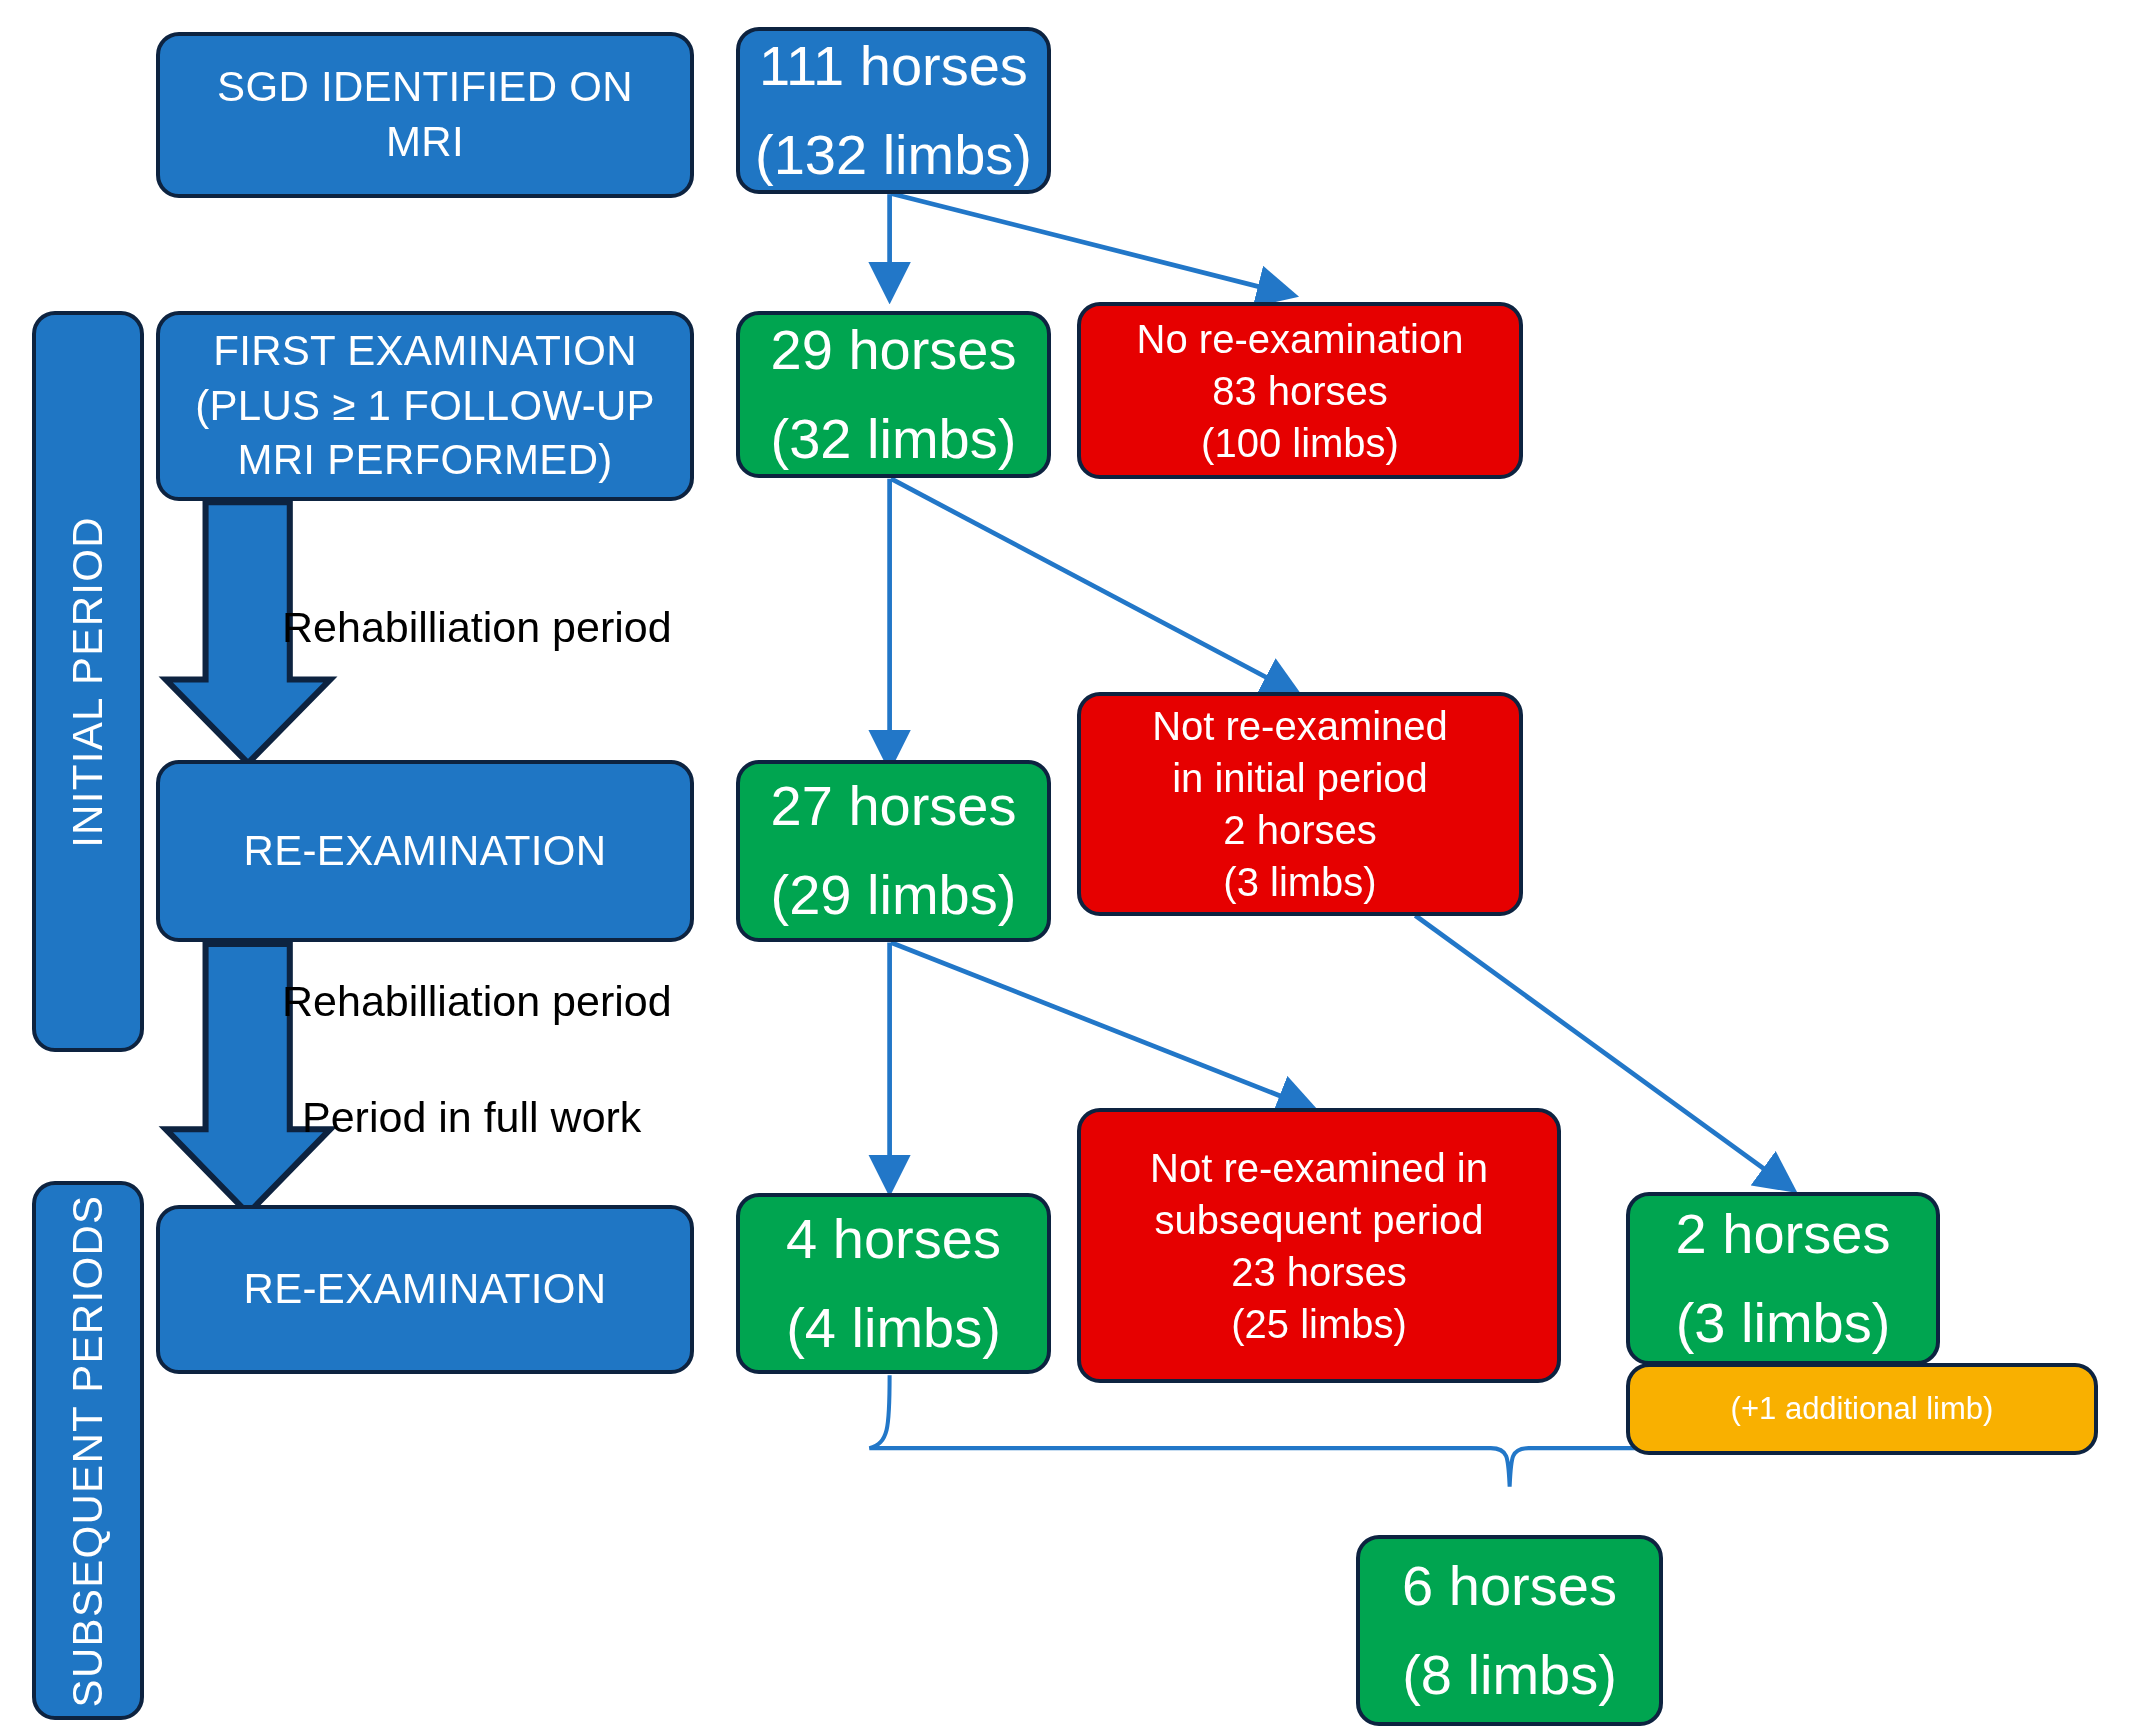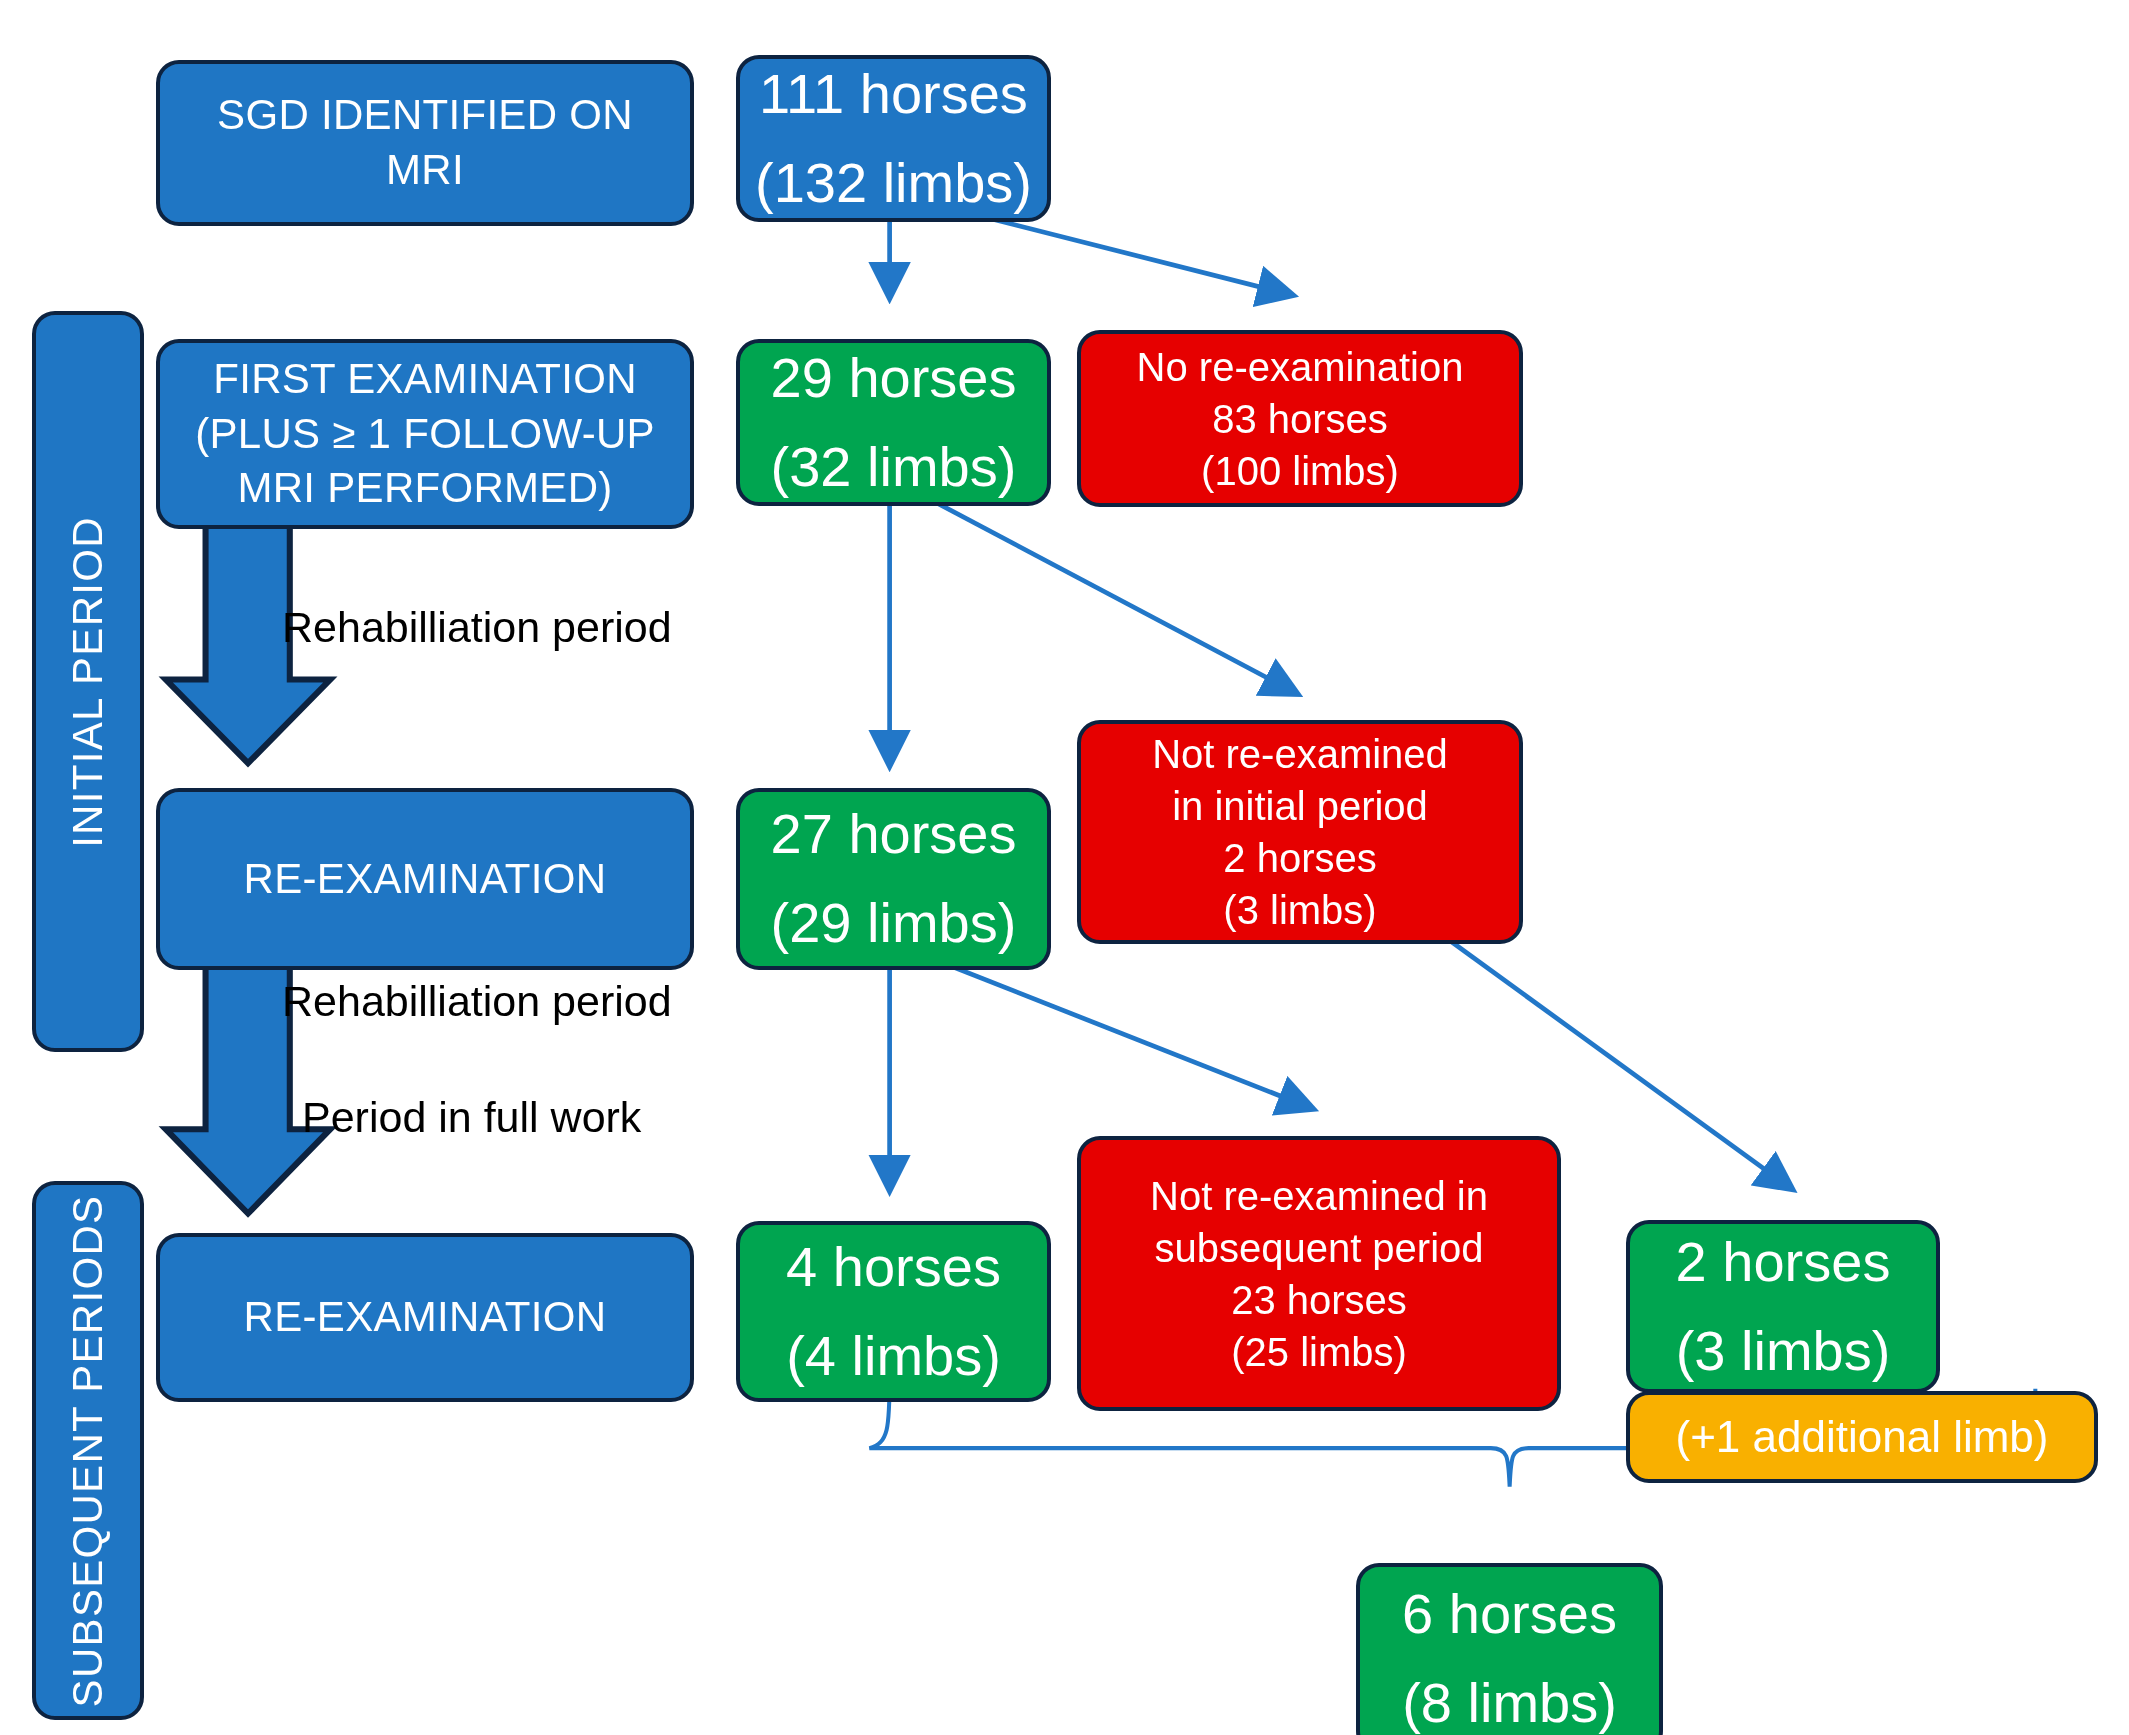--- a/index.html
+++ b/index.html
@@ -23,21 +23,20 @@
     border-radius:23px;
     display:flex;
     flex-direction:column;
     align-items:center;
     justify-content:center;
     text-align:center;
     color:#ffffff;
     line-height:1.30;
     padding:2.7px 6.7px;
     z-index:4;
-    margin-top:28px;
   }
   .node .ln{display:block;white-space:nowrap;}
   .blue { background:#1f76c4; }
   .green{ background:#00a550; }
   .red  { background:#e60000; }
   .amber{ background:#f9b000; }
 
   
   .vbar{
     position:absolute;
@@ -54,21 +53,21 @@
     white-space:nowrap;
     color:#fff;
     font-size:42px;
     letter-spacing:1.3px;
   }
 
   
   .t-caps   { font-size:42px; letter-spacing:0.3px;}
   .t-body   { font-size:56px;gap:16px; }
   .t-red    { font-size:40px; }
-  .t-amber  { font-size:44px;align-items:center; }
+  .t-amber  { font-size:31px;align-items:center; }
 
   
   .slabel{
     position:absolute;
     color:#000;
     font-size:43px;
     white-space:nowrap;
     z-index:5;
   }
 

